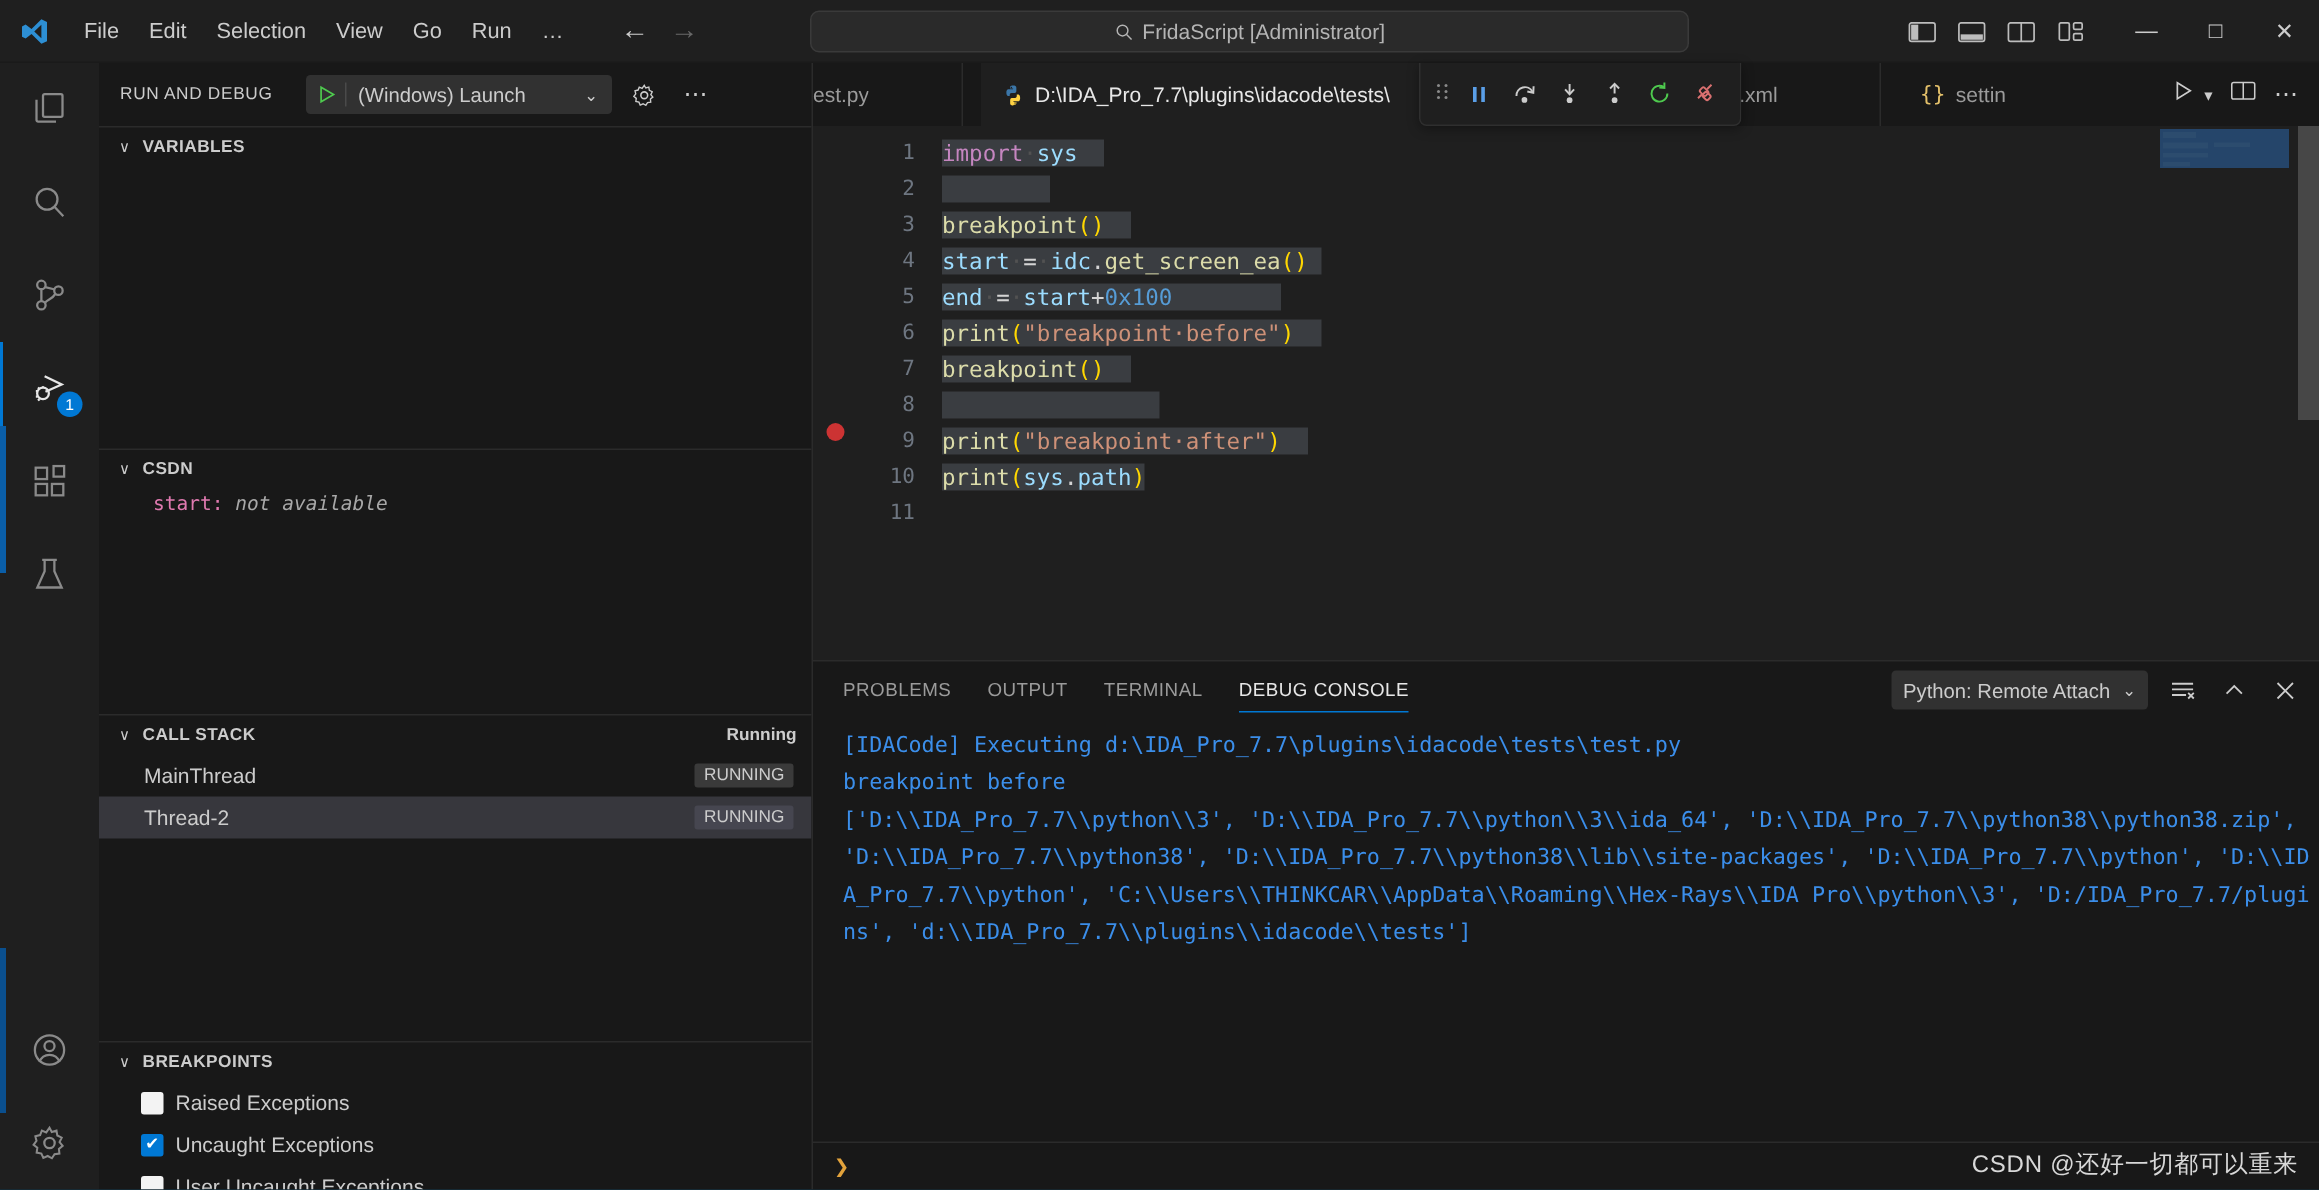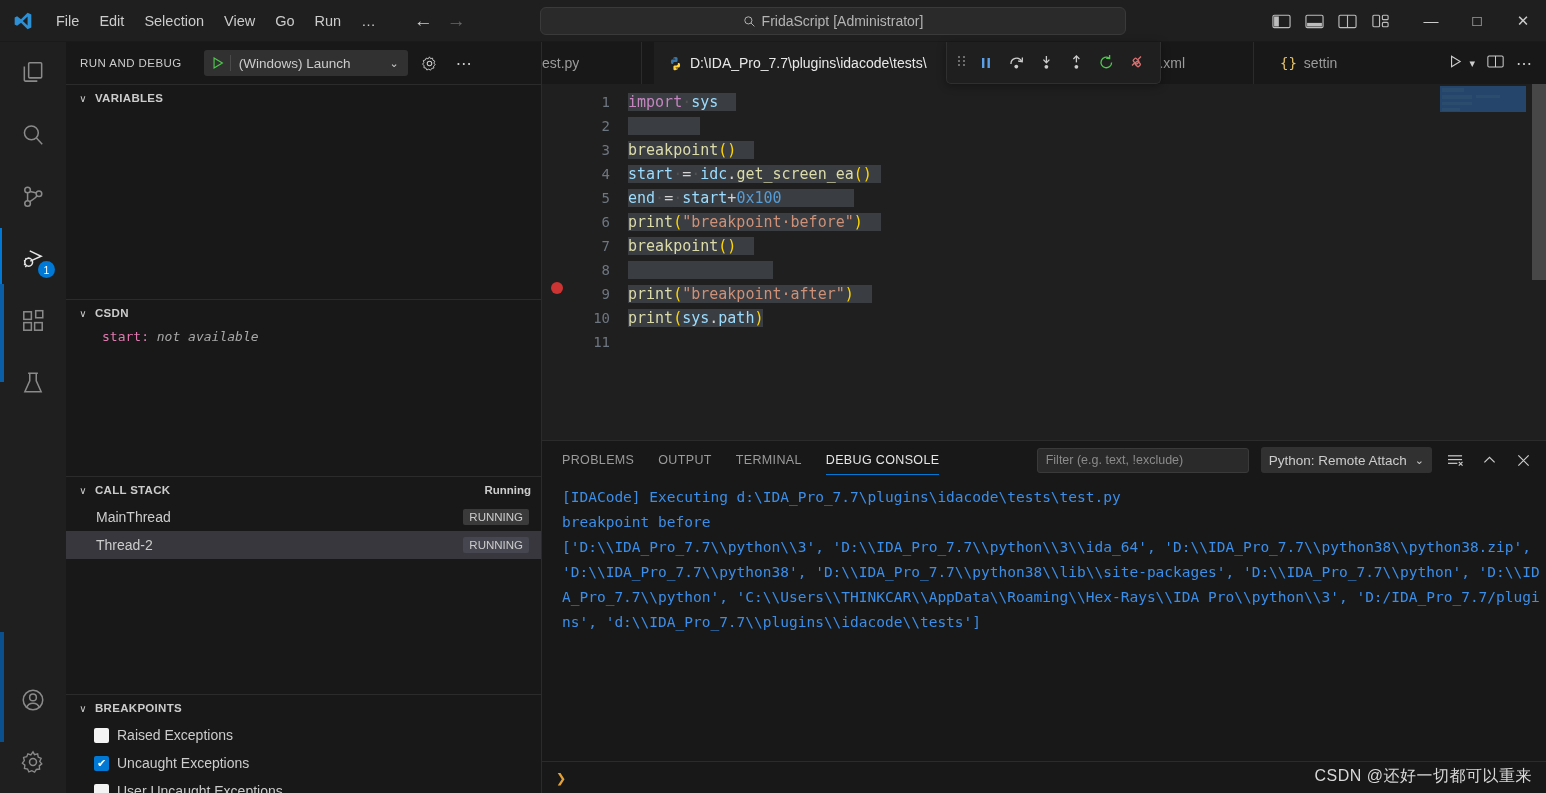--- a/index.html
+++ b/index.html
@@ -566,23 +566,20 @@
         </div>
       </div>
 
       <div class="panel">
         <div class="panel-head">
           <div class="ptab">PROBLEMS</div>
           <div class="ptab">OUTPUT</div>
           <div class="ptab">TERMINAL</div>
           <div class="ptab active">DEBUG CONSOLE</div>
           <div class="panel-right">
-            <div class="filter-box">
-              <span>Filter (e.g. text, !exclude)</span>
-            </div>
             <div class="sel-box">
               <span class="sb-text">Python: Remote Attach</span>
               <span style="color:#cccccc;font-size:11px;">⌄</span>
             </div>
             <span class="picon">
               <svg width="17" height="15" viewBox="0 0 18 16">
                   <line x1="1" y1="3" x2="16" y2="3" stroke="#cccccc" stroke-width="1.3"></line>
                   <line x1="1" y1="7" x2="16" y2="7" stroke="#cccccc" stroke-width="1.3"></line>
                   <line x1="1" y1="11" x2="11" y2="11" stroke="#cccccc" stroke-width="1.3"></line>
                   <path d="M12.5 9.5 l4 4 M16.5 9.5 l-4 4" stroke="#cccccc" stroke-width="1.3"></path>

